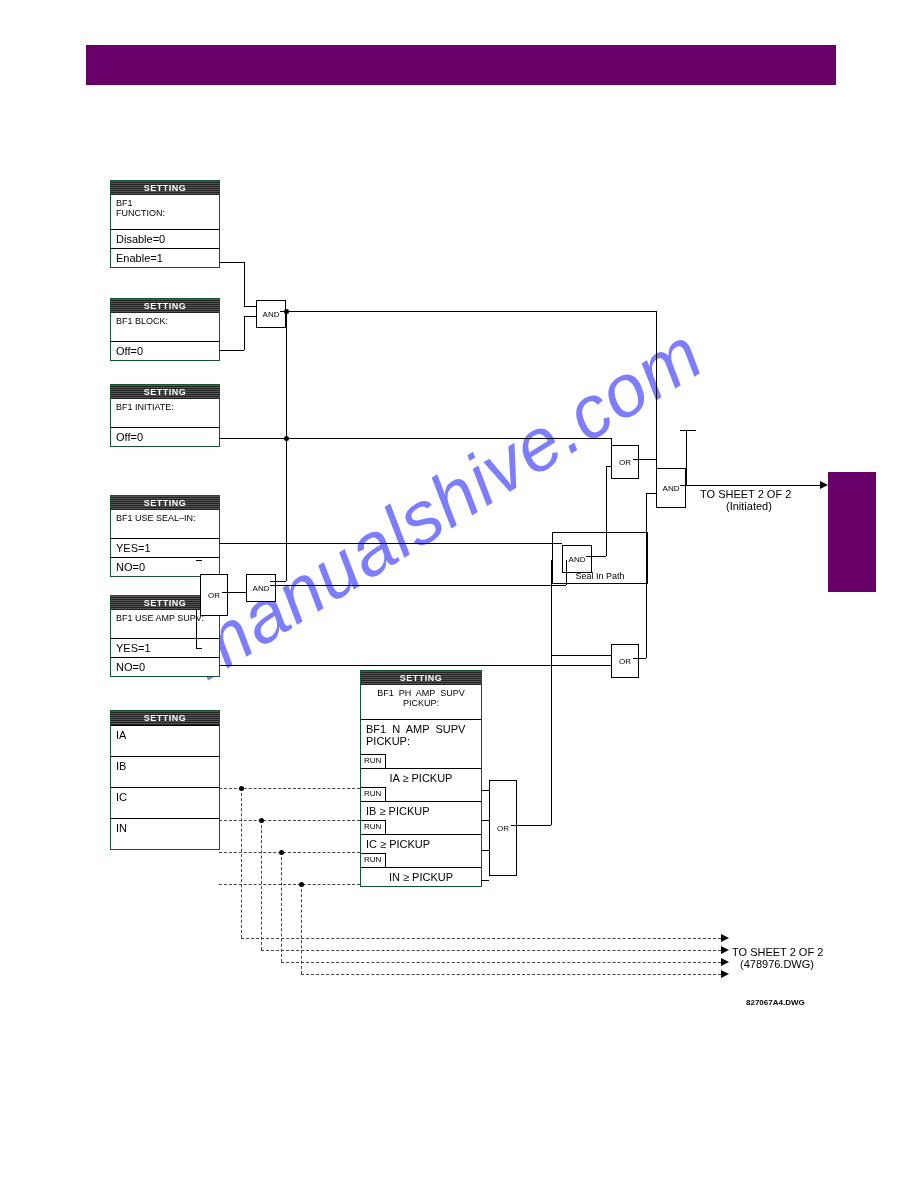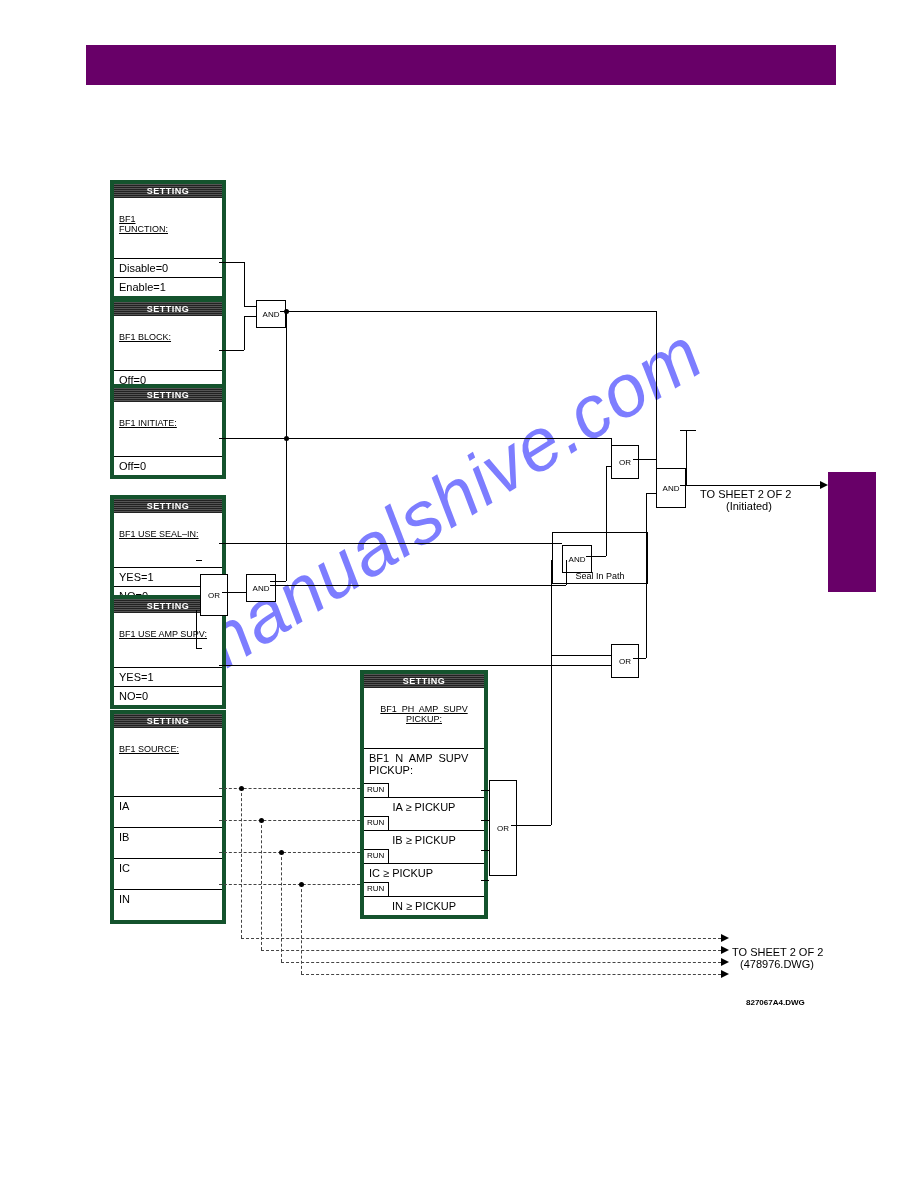--- a/index.html
+++ b/index.html
@@ -4,25 +4,25 @@
 <style>
   html,body{margin:0;padding:0;background:#fff;font-family:Arial,Helvetica,sans-serif;font-size:10px;
     width:918px;}
   .page{position:relative;width:918px;height:1188px;background:#fff;overflow:hidden;}
   .topbar{position:absolute;left:86px;top:45px;width:750px;height:40px;background:#680068;}
   .sidebar{position:absolute;left:828px;top:472px;width:48px;height:120px;background:#680068;}
   .diagram{position:absolute;left:86px;top:150px;width:745px;height:880px;}
   .watermark{position:absolute;left:150px;top:300px;width:540px;height:400px;font-size:74px;
     font-style:italic;font-weight:500;color:#6767ff;transform:rotate(-32deg);
     transform-origin:center;opacity:.85;pointer-events:none;letter-spacing:1px;}
-  .blk{position:absolute;border:4px solid #14532d;background:#fff;}
+  .blk{position:absolute;border:1px solid #14532d;background:#fff;}
   .hdr{background:#333;background:repeating-linear-gradient(0deg,#222,#222 1px,#555 1px,#555 2px);
        color:#fff;text-align:center;font-size:9px;padding:2px 0;font-weight:bold;letter-spacing:.5px;}
   .cell{border-top:1px solid #000;padding:3px 5px;font-size:11px;min-height:12px;}
-  .cell0{padding:16px 5px;font-size:9px;min-height:12px;text-decoration:underline;}
+  .cell0{padding:3px 5px;font-size:9px;min-height:12px;}
   .gate{position:absolute;border:1px solid #000;background:#fff;font-size:8px;text-align:center;
         display:flex;align-items:center;justify-content:center;padding:2px 3px;}
   .wire{position:absolute;background:#000;}
   .wireH{height:1px;}
   .wireV{width:1px;}
   .dash{border-top:1px dashed #444;position:absolute;height:0;}
   .dashV{border-left:1px dashed #444;position:absolute;width:0;}
   .dot{position:absolute;width:5px;height:5px;background:#000;border-radius:50%;transform:translate(-2px,-2px);}
   .arr{position:absolute;width:0;height:0;border-top:4px solid transparent;border-bottom:4px solid transparent;
        border-left:8px solid #000;}
@@ -69,37 +69,36 @@
 
     <div class="blk" style="left:24px;top:445px;width:108px;">
       <div class="hdr">SETTING</div>
       <div class="cell0" style="height:22px;">BF1  USE  AMP  SUPV:</div>
       <div class="cell">YES=1</div>
       <div class="cell">NO=0</div>
     </div>
 
     <div class="blk" style="left:24px;top:560px;width:108px;">
       <div class="hdr">SETTING</div>
-      <div class="cell0" style="height:36px;">BF1  SOURCE:</div>
       <div class="cell" style="height:24px;">IA</div>
       <div class="cell" style="height:24px;">IB</div>
       <div class="cell" style="height:24px;">IC</div>
       <div class="cell" style="height:24px;">IN</div>
     </div>
 
     <div class="blk" style="left:274px;top:520px;width:120px;">
       <div class="hdr">SETTING</div>
       <div class="cell0" style="white-space:pre;height:28px;text-align:center;">BF1  PH  AMP  SUPV
 PICKUP:</div>
       <div class="cell" style="white-space:pre;height:28px;">BF1  N  AMP  SUPV
 PICKUP:</div>
       <div class="cell small" style="padding:1px 3px 0;width:18px;border-right:1px solid #000;">RUN</div>
       <div class="cell" style="text-align:center;">IA  ≥  PICKUP</div>
       <div class="cell small" style="padding:1px 3px 0;width:18px;border-right:1px solid #000;">RUN</div>
-      <div class="cell" style="text-align:center;">IB  ≥  PICKUP</div>
+      <div class="cell" style="text-align:left;">IB  ≥  PICKUP</div>
       <div class="cell small" style="padding:1px 3px 0;width:18px;border-right:1px solid #000;">RUN</div>
       <div class="cell" style="text-align:left;">IC  ≥  PICKUP</div>
       <div class="cell small" style="padding:1px 3px 0;width:18px;border-right:1px solid #000;">RUN</div>
       <div class="cell" style="text-align:center;">IN  ≥  PICKUP</div>
     </div>
 
 
     <div class="gate" style="left:170px;top:150px;width:22px;height:22px;">AND</div>
     <div class="gate" style="left:114px;top:424px;width:20px;height:36px;">OR</div>
     <div class="gate" style="left:160px;top:424px;width:22px;height:22px;">AND</div>

